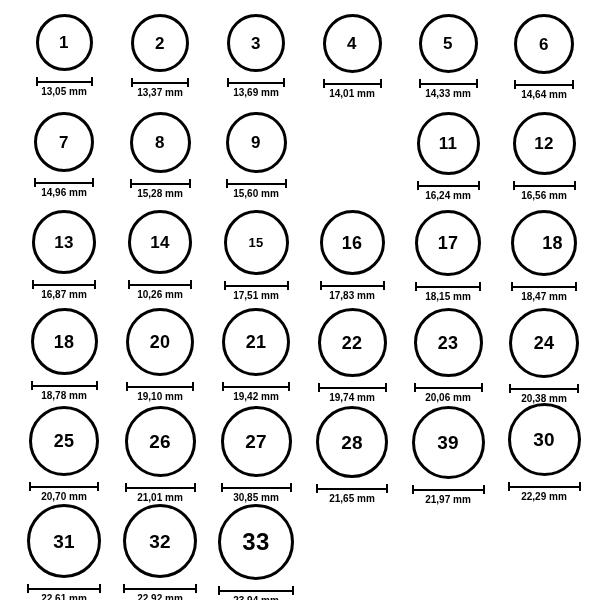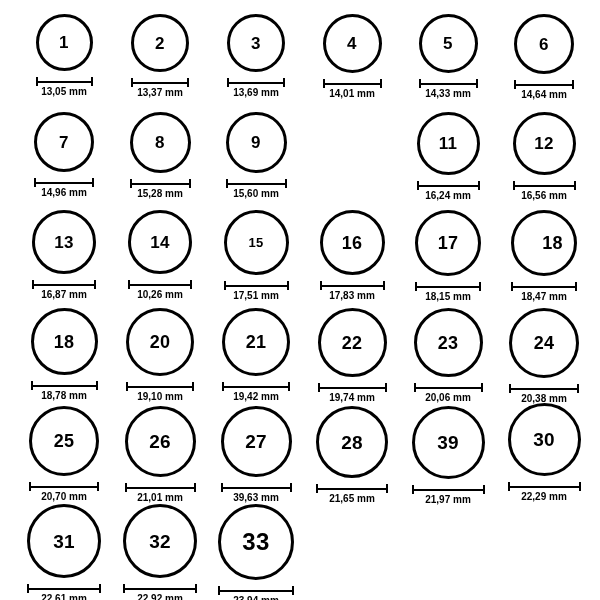--- a/index.html
+++ b/index.html
@@ -352,21 +352,21 @@
     </div>
     <div class="cell" style="left: 208px; top: 406px; width: 96px;">
       <div class="ring" style="width: 71px; height: 71px;">
         <div class="ring-label" style="font-size: 19px; text-align: center;">27</div>
       </div>
       <div class="measure" style="width: 71px;">
         <div class="bar"></div>
         <div class="tick left"></div>
         <div class="tick right"></div>
       </div>
-      <div class="mm">39,63 mm</div>
+      <div class="mm">30,85 mm</div>
     </div>
     <div class="cell" style="left: 304px; top: 406px; width: 96px;">
       <div class="ring" style="width: 72px; height: 72px;">
         <div class="ring-label" style="font-size: 19px;">28</div>
       </div>
       <div class="measure" style="width: 72px;">
         <div class="bar"></div>
         <div class="tick left"></div>
         <div class="tick right"></div>
       </div>

